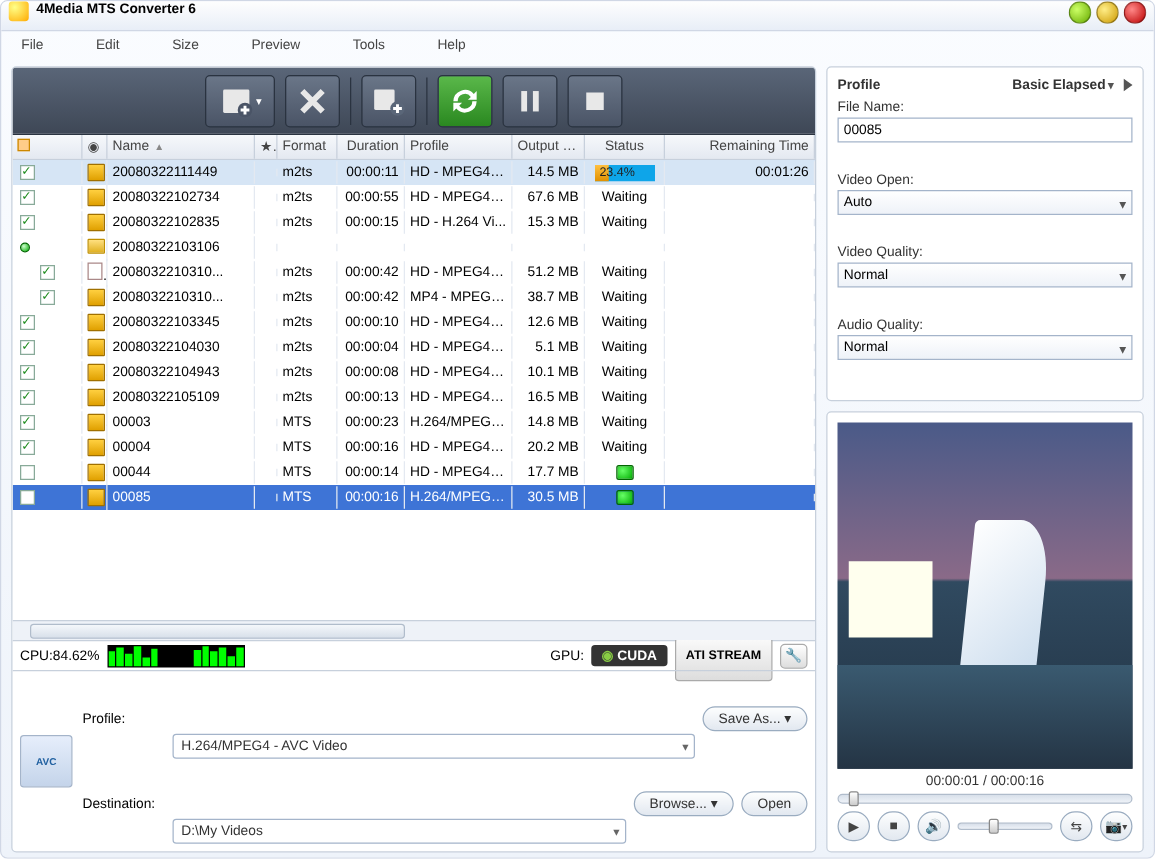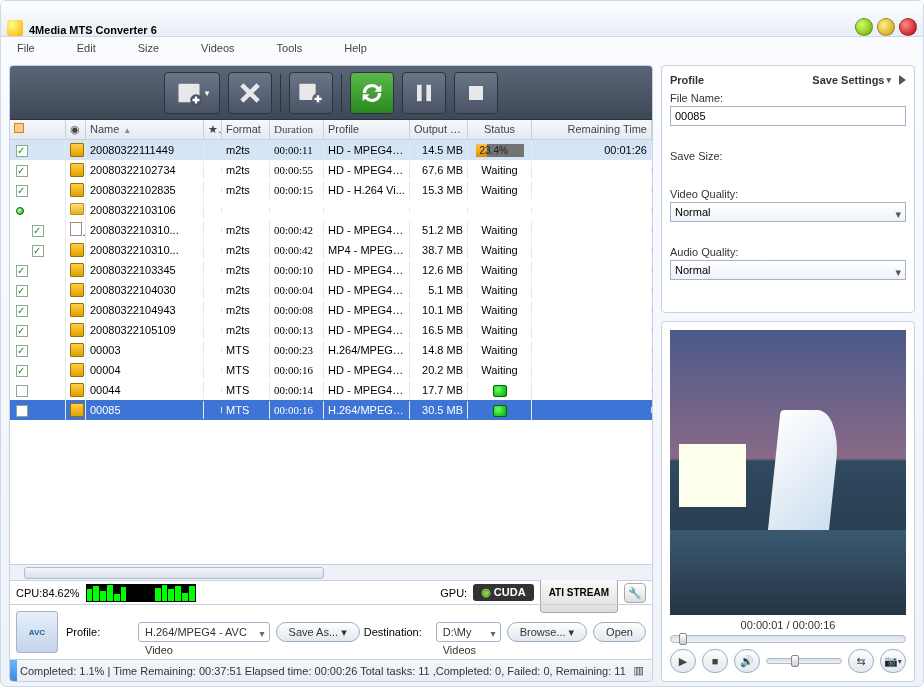--- a/index.html
+++ b/index.html
@@ -1,21 +1,21 @@
 <!DOCTYPE html>
 <html><head>
 <meta charset="utf-8">
 <style>
 * { box-sizing: border-box; margin: 0; padding: 0; font-family: Tahoma, sans-serif; font-size: 11px; }
 body { background: #fff; }
 .window { width: 924px; height: 687px; border: 1px solid #d0d7e5; border-radius: 6px; overflow: hidden;
   background: linear-gradient(#fafcff, #eef3fa); display: flex; flex-direction: column; }
 
-.title-bar { height: 36px; background: linear-gradient(#fefefe, #e8eef7); display: flex;
-  align-items: flex-end; padding: 0 6px; border-bottom: 1px solid #d0d7e5; }
+.title-bar { height: 24px; background: linear-gradient(#fefefe, #e8eef7); display: flex;
+  align-items: flex-start; padding: 0 6px; border-bottom: 1px solid #d0d7e5; }
 .title-bar .icon { width: 16px; height: 16px; border-radius: 3px;
   background: radial-gradient(circle at 30% 30%, #ff8, #fa0); margin-right: 6px; }
 .title-bar .title { font-weight: bold; flex: 1; }
 .wbtn { width: 18px; height: 18px; border-radius: 50%; margin-left: 4px; cursor: pointer;
   border: 1px solid rgba(0,0,0,.3); }
 .wmin { background: radial-gradient(circle at 35% 35%, #cf6, #6a0); }
 .wmax { background: radial-gradient(circle at 35% 35%, #fe8, #c90); }
 .wclose { background: radial-gradient(circle at 35% 35%, #f88, #b00); }
 
 .menu-bar { height: 22px; display: flex; align-items: center; padding: 0 16px; gap: 42px; color: #444; }
@@ -34,39 +34,39 @@
 .tbtn svg { width: 28px; height: 28px; fill: #e8e8e8; }
 .tbtn.green { background: linear-gradient(#5ab84a,#2a8820); }
 .tbtn.sep { border-left: 1px solid #2a3340; width: 0; min-width: 0; background: none; border-radius: 0; border-top: none; border-bottom: none; border-right: none; cursor: default; height: 38px; }
 
 .grid { flex: 1; overflow: hidden; display: flex; flex-direction: column; }
 .ghead { display: flex; background: linear-gradient(#f6f8fb,#e4e9f1); border-bottom: 1px solid #c7d0dc; height: 20px; }
 .ghead > div, .grow > div { padding: 3px 4px; border-right: 1px solid #e4e9f1; overflow: hidden;
   white-space: nowrap; text-overflow: ellipsis; }
 .ghead > div { color: #444; border-right: 1px solid #c7d0dc; }
 .c-tree { width: 56px; } .c-ic { width: 20px; } .c-name { width: 118px; } .c-star { width: 18px; }
-.c-fmt { width: 48px; } .c-dur { width: 54px; text-align: left; font-family: Liberation Serif, serif; } .c-prof { width: 86px; }
+.c-fmt { width: 48px; } .c-dur { width: 54px; text-align: right; } .c-prof { width: 86px; }
 .c-out { width: 58px; text-align: right; } .c-stat { width: 64px; text-align: center; }
 .c-rem { flex: 1; text-align: right; }
 
 .gbody { flex: 1; overflow-y: auto; }
 .grow { display: flex; height: 20px; align-items: center; }
 .grow:nth-child(odd) { background: #fff; }
 .grow.hl { background: #d6e5f5; }
 .grow.sel { background: #3e74d6; color: #fff; }
 .cbox { width: 12px; height: 12px; border: 1px solid #8a9; background: #fff; display: inline-block; vertical-align: middle; }
 .cbox.on::after { content: "✓"; color: #1a8a1a; font-size: 10px; line-height: 10px; display: block; }
 .film { width: 14px; height: 14px; background: linear-gradient(#ffd040,#e0a000); border: 1px solid #a07000;
   display: inline-block; vertical-align: middle; border-radius: 1px; }
 .folder { width: 14px; height: 12px; background: linear-gradient(#ffe080,#e0b020); border: 1px solid #c09000;
   display: inline-block; border-radius: 1px; }
 .doc { width: 12px; height: 14px; background: #fff; border: 1px solid #a88; display: inline-block; }
 .orb { width: 8px; height: 8px; border-radius: 50%; display: inline-block; vertical-align: middle;
   background: radial-gradient(circle at 35% 35%, #cfc, #0a0); border: 1px solid #060; margin-right: 2px; }
-.prog { display: inline-block; width: 48px; height: 13px; background: #737373; position: relative; vertical-align: middle; text-align: center; }
+.prog { display: inline-block; width: 48px; height: 13px; background: #0ea5e9; position: relative; vertical-align: middle; text-align: center; }
 .prog > span { position: absolute; left: 0; top: 0; bottom: 0; background: linear-gradient(#ffc040,#e09000); }
 .prog > em { position: absolute; left: 4px; top: 0; font-style: normal; font-size: 10px; color: #222; line-height: 13px; }
 .dot-g { width: 14px; height: 12px; border-radius: 2px; background: radial-gradient(circle at 35% 35%, #6f6, #0a0);
   border: 1px solid #060; display: inline-block; vertical-align: middle; }
 
 .hscroll { height: 16px; background: #eef2f8; border-top: 1px solid #c7d0dc; position: relative; }
 .hscroll .thumb { position: absolute; left: 14px; top: 2px; height: 12px; width: 300px;
   background: linear-gradient(#f4f7fb,#d8e0ea); border: 1px solid #b0bccb; border-radius: 3px; }
 
 .perf { height: 24px; border-top: 1px solid #c7d0dc; display: flex; align-items: center; padding: 0 6px; gap: 6px; }
@@ -74,25 +74,25 @@
 .perf .bars span { flex: 1; background: #0f0; }
 .gpubadge { border: 1px solid #aaa; border-radius: 3px; padding: 14px 8px; background: linear-gradient(#fff,#ddd);
   font-weight: bold; font-size: 10px; text-align: center; }
 .cuda { background: #333; color: #fff; padding: 2px 8px; border-radius: 3px; font-weight: bold; }
 .wrench { width: 22px; height: 20px; border: 1px solid #aaa; border-radius: 4px; background: linear-gradient(#fff,#ddd);
   text-align: center; line-height: 18px; cursor: pointer; }
 
 .profile-area { border-top: 1px solid #c7d0dc; padding: 6px; display: flex; gap: 8px; align-items: center; }
 .avc-ic { width: 42px; height: 42px; background: linear-gradient(#e6eefb,#c4d4ea); border: 1px solid #a4b4ca;
   border-radius: 3px; display: flex; align-items: center; justify-content: center; font-size: 8px; color: #2060a0; font-weight: bold; }
-.pa-rows { flex: 1; display: flex; gap: 4px; }
+.pa-rows { flex: 1; display: flex; flex-direction: column; gap: 4px; }
 .pa-row { display: flex; align-items: center; gap: 6px; }
 .pa-row label { width: 66px; }
 .combo { flex: 1; height: 20px; border: 1px solid #a4b4ca; border-radius: 3px; background: #fff;
-  padding: 0 18px 0 6px; line-height: 18px; position: relative; cursor: pointer; color: #333; }
+  padding: 0 18px 0 6px; line-height: 18px; position: relative; cursor: pointer; color: #333; margin-top: 44px; }
 .combo::after { content: "▾"; position: absolute; right: 4px; top: 2px; color: #666; font-size: 10px; }
 .pill { height: 20px; padding: 0 12px; border: 1px solid #9aacc0; border-radius: 10px;
   background: linear-gradient(#fdfefe,#e2e8f0); line-height: 18px; cursor: pointer; color: #333; }
 
 .status { height: 22px; border-top: 1px solid #c7d0dc; display: flex; align-items: center; padding: 0 6px;
   background: linear-gradient(#f4f7fb,#e8eef5); position: relative; color: #333; }
 .status::before { content: ""; position: absolute; left: 0; top: 0; bottom: 0; width: 7px;
   background: linear-gradient(#6bb6ff,#3a8ae0); }
 .status .txt { position: relative; padding-left: 4px; }
 .status .sicon { margin-left: auto; cursor: pointer; padding: 2px; }
@@ -146,21 +146,21 @@
     <div class="title">4Media MTS Converter 6</div>
     <div class="wbtn wmin"></div>
     <div class="wbtn wmax"></div>
     <div class="wbtn wclose"></div>
   </div>
 
   <div class="menu-bar">
     <span>File</span>
     <span>Edit</span>
     <span>Size</span>
-    <span>Videos</span>
+    <span>Preview</span>
     <span>Tools</span>
     <span>Help</span>
   </div>
 
   <div class="content">
 
     <div class="left-panel">
 
       <div class="toolbar">
         <div class="tbtn" style="min-width:56px;">
@@ -433,43 +433,40 @@
           </div>
           <div class="pa-row">
             <label>Destination:</label>
             <div class="combo">D:\My Videos</div>
             <div class="pill"><span>Browse...</span> ▾</div>
             <div class="pill">Open</div>
           </div>
         </div>
       </div>
 
-      <div class="status">
-        <span class="txt">Completed: 1.1% | Time Remaining: 00:37:51 Elapsed time: 00:00:26 Total tasks: 11 ,Completed: 0, Failed: 0, Remaining: 11</span>
-        <span class="sicon">▥</span>
-      </div>
 
     </div>
 
     <div class="right-panel">
 
       <div class="panel">
         <div class="hdr">
           <span>Profile</span>
           <span class="spacer"></span>
-          <span class="drop">Save Settings</span>
+          <span class="drop">Basic Elapsed</span>
           <span style="width:8px"></span>
           <div class="triangle"></div>
         </div>
         <div class="field">
           <label>File Name:</label>
           <input class="tinput" value="00085" style="">
         </div>
         <div class="field">
-          <label>Save Size:</label>
+          <label>Video Open:</label>
+          <div class="select">Auto</div>
         </div>
         <div class="field">
           <label>Video Quality:</label>
           <div class="select">Normal</div>
         </div>
         <div class="field">
           <label>Audio Quality:</label>
           <div class="select">Normal</div>
         </div>
       </div>

